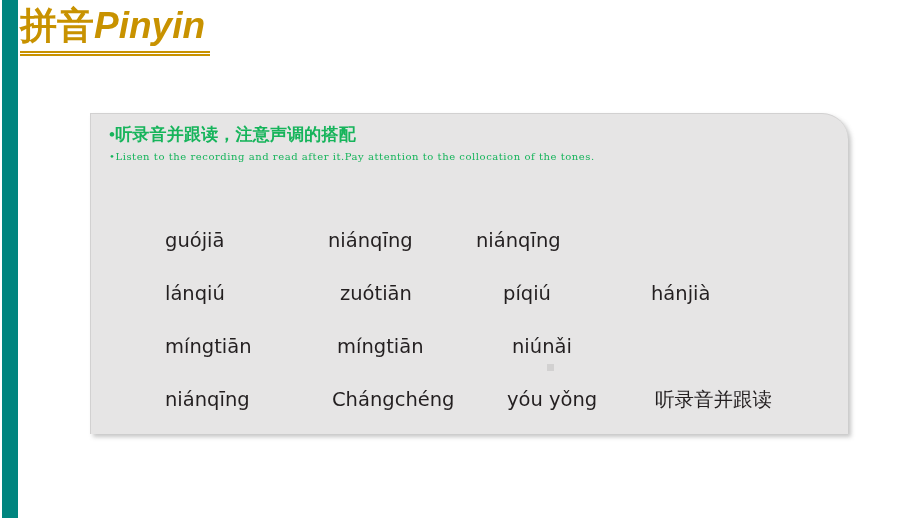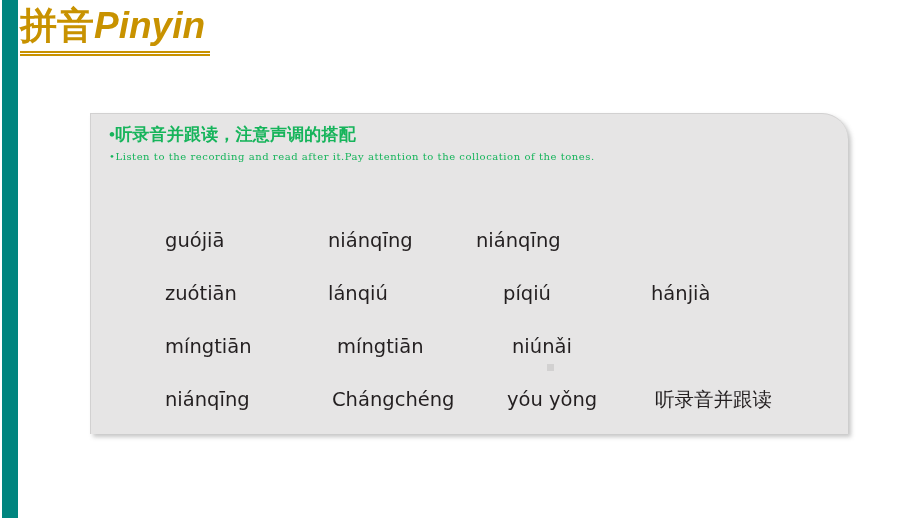--- a/index.html
+++ b/index.html
@@ -159,22 +159,22 @@
     <span class="bullet-line" id="instr-en">•Listen to the recording and read after it.Pay attention to the collocation of the tones.</span>
   </div>
 
   <div id="pinyin-grid">
     <div class="pinyin-row r0">
       <div class="pinyin-cell c0">guójiā</div>
       <div class="pinyin-cell c2">niánqīng</div>
       <div class="pinyin-cell c3">niánqīng</div>
     </div>
     <div class="pinyin-row r1">
+      <div class="pinyin-cell c1">lánqiú</div>
       <div class="pinyin-cell c0">zuótiān</div>
-      <div class="pinyin-cell c1">lánqiú</div>
       <div class="pinyin-cell c2">píqiú</div>
       <div class="pinyin-cell c3">hánjià</div>
     </div>
     <div class="pinyin-row r2">
       <div class="pinyin-cell c0">míngtiān</div>
       <div class="pinyin-cell c1">míngtiān</div>
       <div class="pinyin-cell c2">niúnǎi</div>
     </div>
     <div class="pinyin-row r3">
       <div class="pinyin-cell c0">niánqīng</div>

